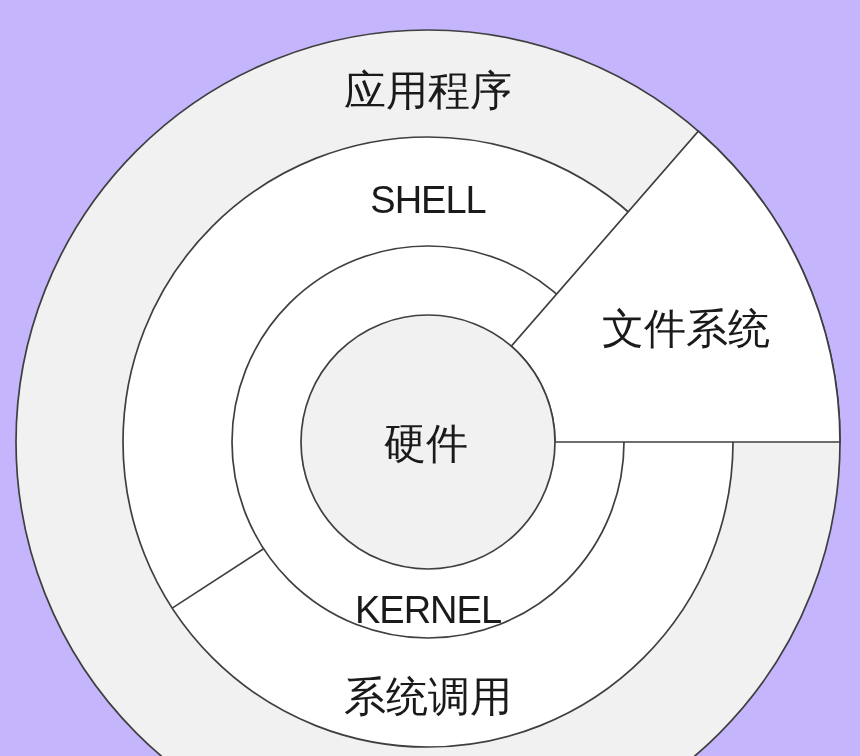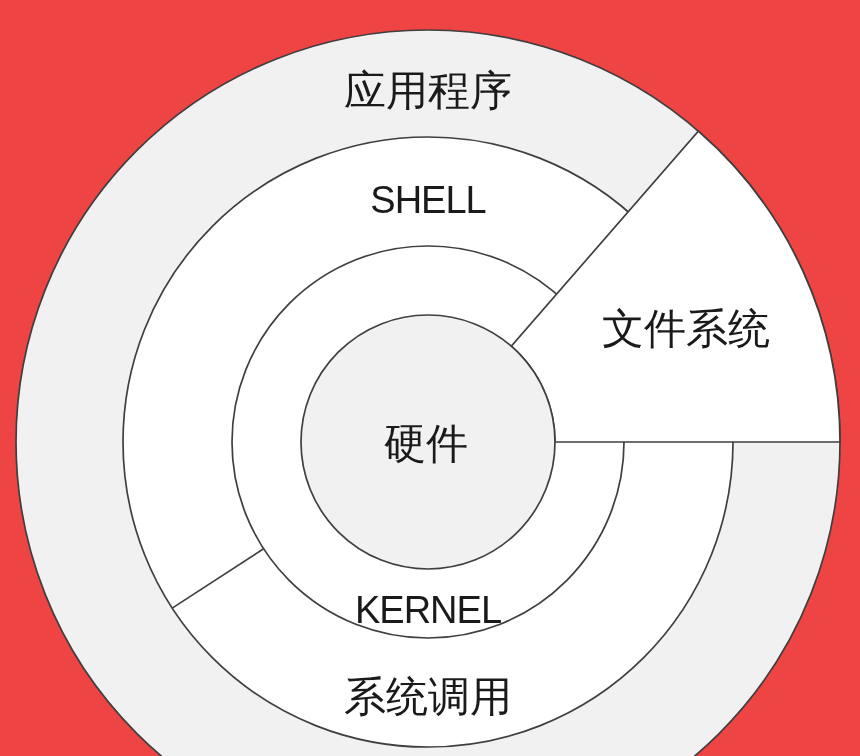--- a/index.html
+++ b/index.html
@@ -4,21 +4,21 @@
 <style>
   html, body {
     margin: 0;
     padding: 0;
     background: #ffffff;
   }
   .canvas {
     position: relative;
     width: 860px;
     height: 756px;
-    background: #ef4444;
+    background: #c4b5fd;
     overflow: hidden;
   }
   svg {
     display: block;
   }
   .diagram-label {
     font-family: "Liberation Sans", "DejaVu Sans", sans-serif;
   }
   .label-cjk {
     font-size: 42px;

